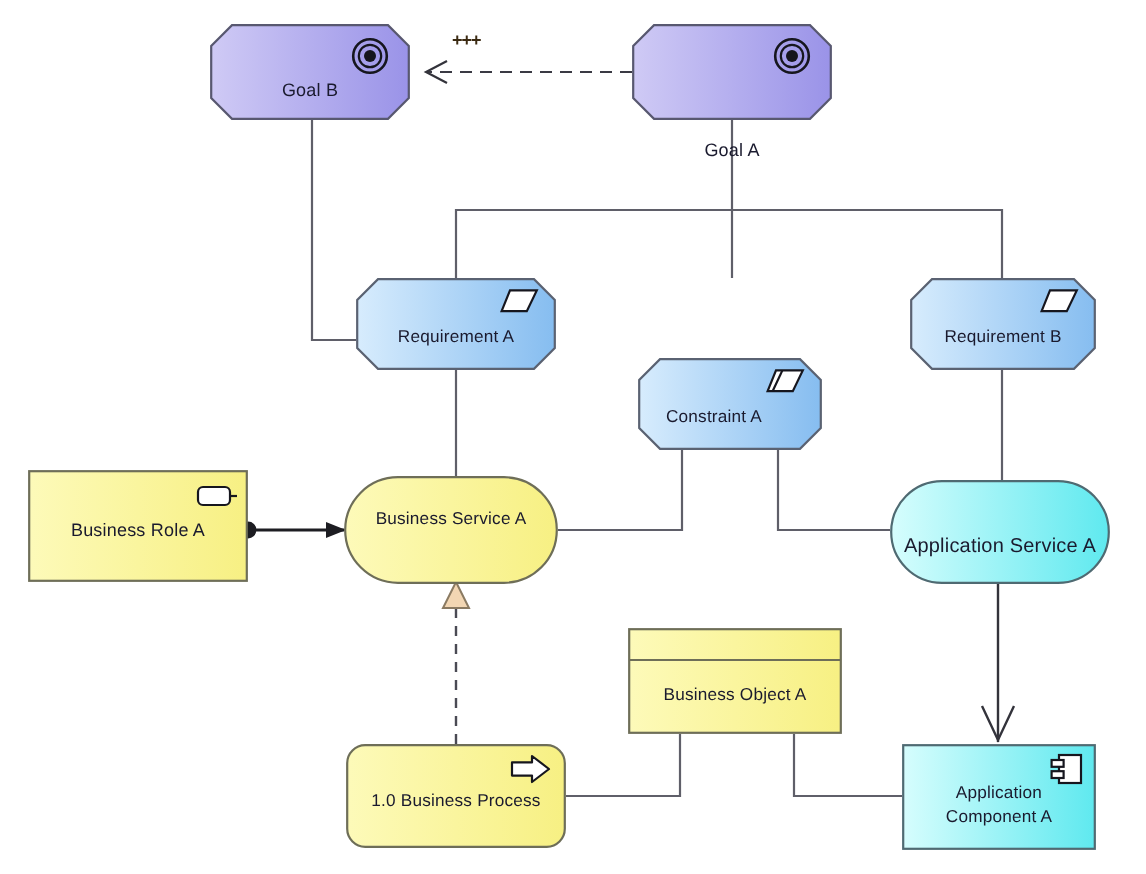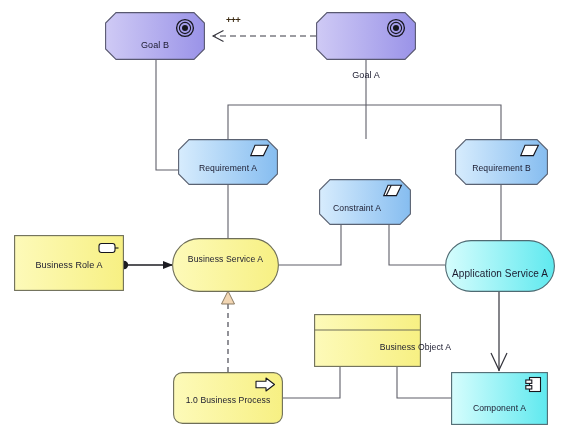--- a/index.html
+++ b/index.html
@@ -237,21 +237,21 @@
     <svg class="nodesvg" width="107" height="53">
       <defs>
         <linearGradient id="gradBObj" x1="0" y1="0" x2="1" y2="0">
           <stop offset="0%" stop-color="#fdfab9"></stop>
             <stop offset="100%" stop-color="#f7f083"></stop>
         </linearGradient>
       </defs>
       <rect x="0.6" y="0.6" width="105.8" height="51.8" fill="url(#gradBObj)" stroke="#6e6e58" stroke-width="1.1"></rect>
       <line x1="0.6" y1="16" x2="106.4" y2="16" stroke="#6e6e58" stroke-width="1.1"></line>
     </svg>
-    <div class="lbl" style="top:28px;font-size:8.6px;padding-left:48px;">Business Object A</div>
+    <div class="lbl" style="top:28px;font-size:8.6px;">Business Object A</div>
   </div>
 
   <div class="node" style="left:173px;top:372px;width:110px;height:52px;">
     <svg class="nodesvg" width="110" height="52">
       <defs>
         <linearGradient id="gradBProc" x1="0" y1="0" x2="1" y2="0">
           <stop offset="0%" stop-color="#fdfab9"></stop>
             <stop offset="100%" stop-color="#f7f083"></stop>
         </linearGradient>
       </defs>
@@ -271,16 +271,17 @@
             <stop offset="100%" stop-color="#5fe9ef"></stop>
         </linearGradient>
       </defs>
       <rect x="0.6" y="0.6" width="95.8" height="51.8" fill="url(#gradAComp)" stroke="#4f6a72" stroke-width="1.1"></rect>
     </svg>
     <svg class="ic" style="left:74px;top:4px;" width="18" height="18">
       <rect x="4.5" y="1.5" width="11" height="14" fill="#ffffff" stroke="#16161e" stroke-width="1.1"></rect>
       <rect x="0.8" y="4" width="6" height="3.4" fill="#ffffff" stroke="#16161e" stroke-width="1.1"></rect>
       <rect x="0.8" y="9.6" width="6" height="3.4" fill="#ffffff" stroke="#16161e" stroke-width="1.1"></rect>
     </svg>
+    <div class="lbl" style="top:19px;font-size:8.6px;">Application</div>
     <div class="lbl" style="top:31px;font-size:8.6px;">Component A</div>
   </div>
 
 </div>
 
 </body></html>

